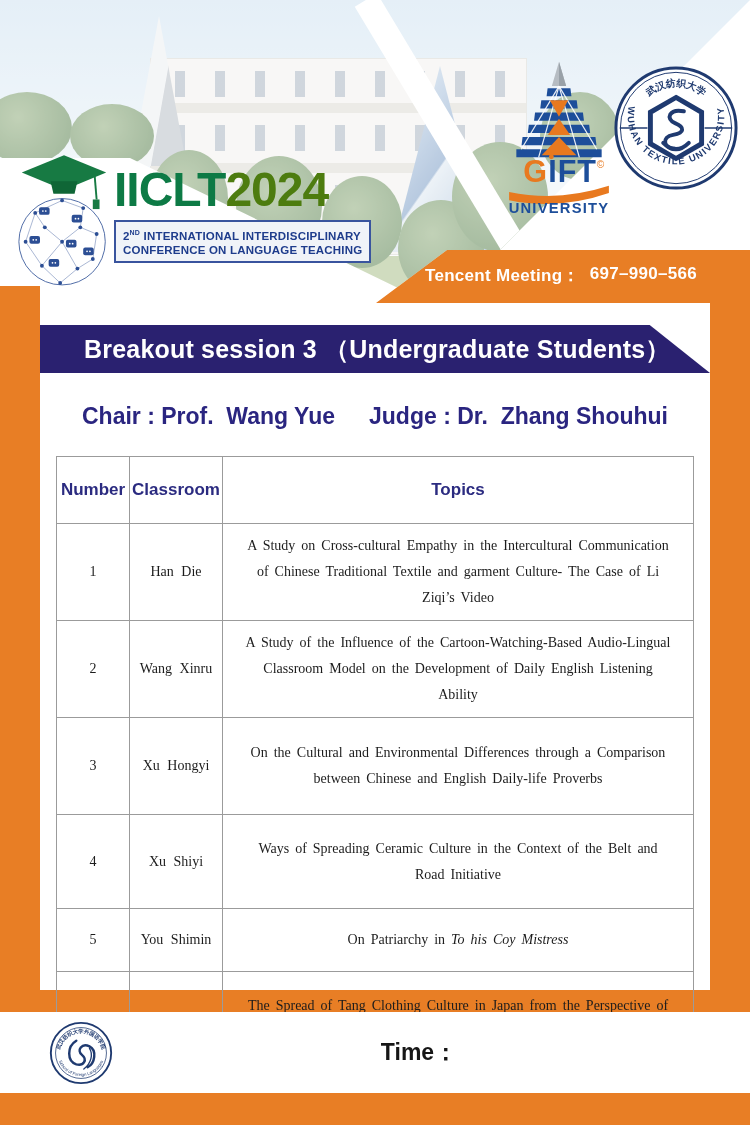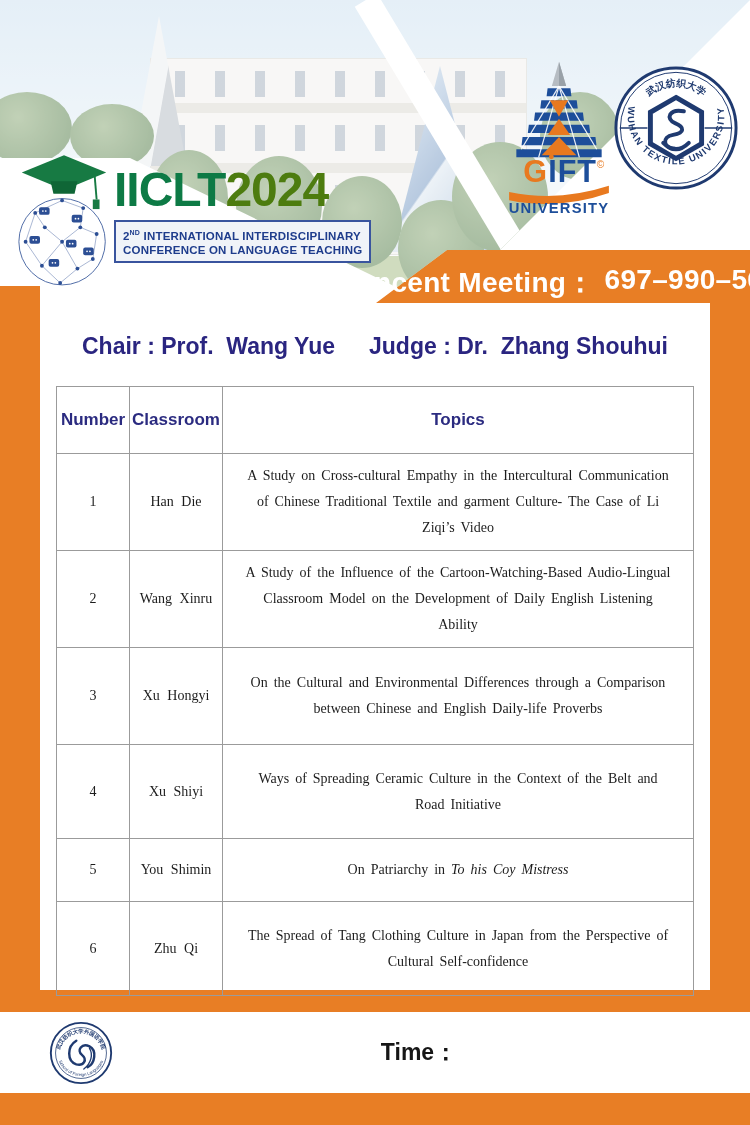--- a/index.html
+++ b/index.html
@@ -47,21 +47,21 @@
     padding:4px 7px;width:max-content;
   }
   .iiclt-sub sup{font-size:7px;}
   
   .gift-logo{position:absolute;left:503px;top:58px;width:112px;height:158px;}
   .wtu-logo{position:absolute;left:612px;top:64px;width:128px;height:128px;}
   
   .tencent{
     position:absolute;left:408px;top:264px;width:306px;
     display:flex;gap:10px;justify-content:center;white-space:nowrap;
-    color:#ffffff;font-size:28px;font-weight:bold;letter-spacing:.3px;
+    color:#ffffff;font-size:17px;font-weight:bold;letter-spacing:.3px;
   }
   
   .card{position:absolute;left:40px;top:303px;width:670px;height:687px;background:#ffffff;}
   .banner{
     margin-top:22px;height:48px;background:#2A2170;
     clip-path:polygon(0 0,91% 0,100% 100%,0 100%);
     display:flex;align-items:center;
   }
   .banner span{padding-left:44px;color:#ffffff;font-size:25px;font-weight:bold;letter-spacing:.2px;white-space:pre;}
   .chair-row{
@@ -236,20 +236,23 @@
       <path d="M 52 80 Q 65 93 78 80" fill="none" stroke="#1F3A70" stroke-width="4" stroke-linecap="round"></path>
     </svg>
   </div>
 
   <div class="tencent">
     <span>Tencent Meeting：</span>
     <span>697–990–566</span>
   </div>
 
   <div class="card">
+    <div class="banner">
+      <span>Breakout session 3 （Undergraduate Students）</span>
+    </div>
     <div class="chair-row">
       <span>Chair : Prof.  Wang Yue</span>
       <span>Judge : Dr.  Zhang Shouhui</span>
     </div>
     <table class="session">
       <thead>
         <tr>
           <th class="col-num">Number</th>
           <th class="col-sp">Classroom</th>
           <th class="col-topic">Topics</th>

